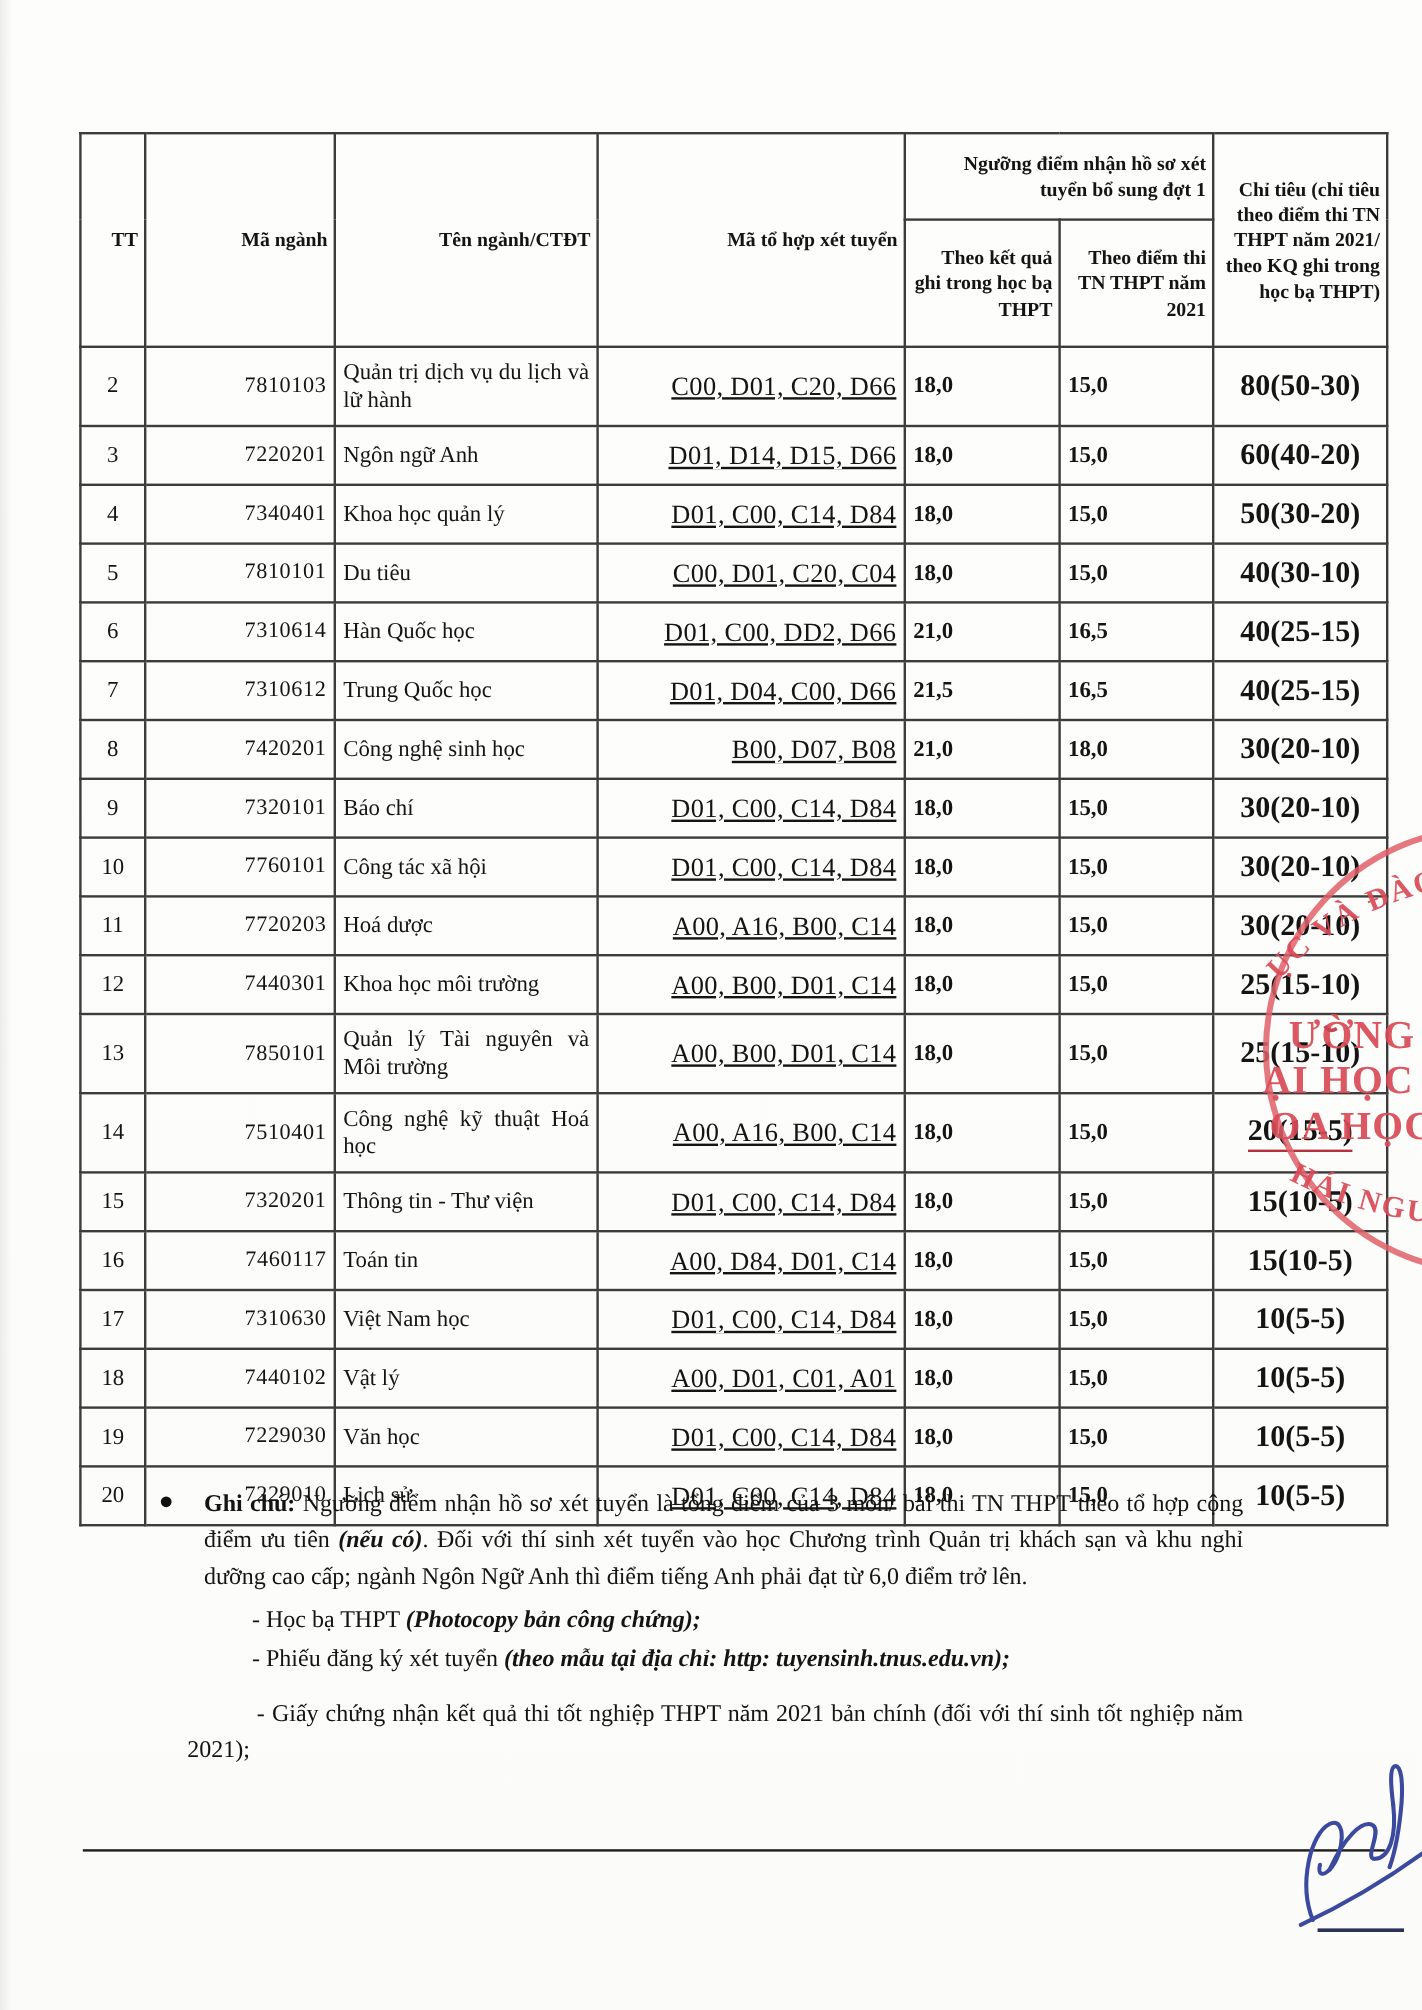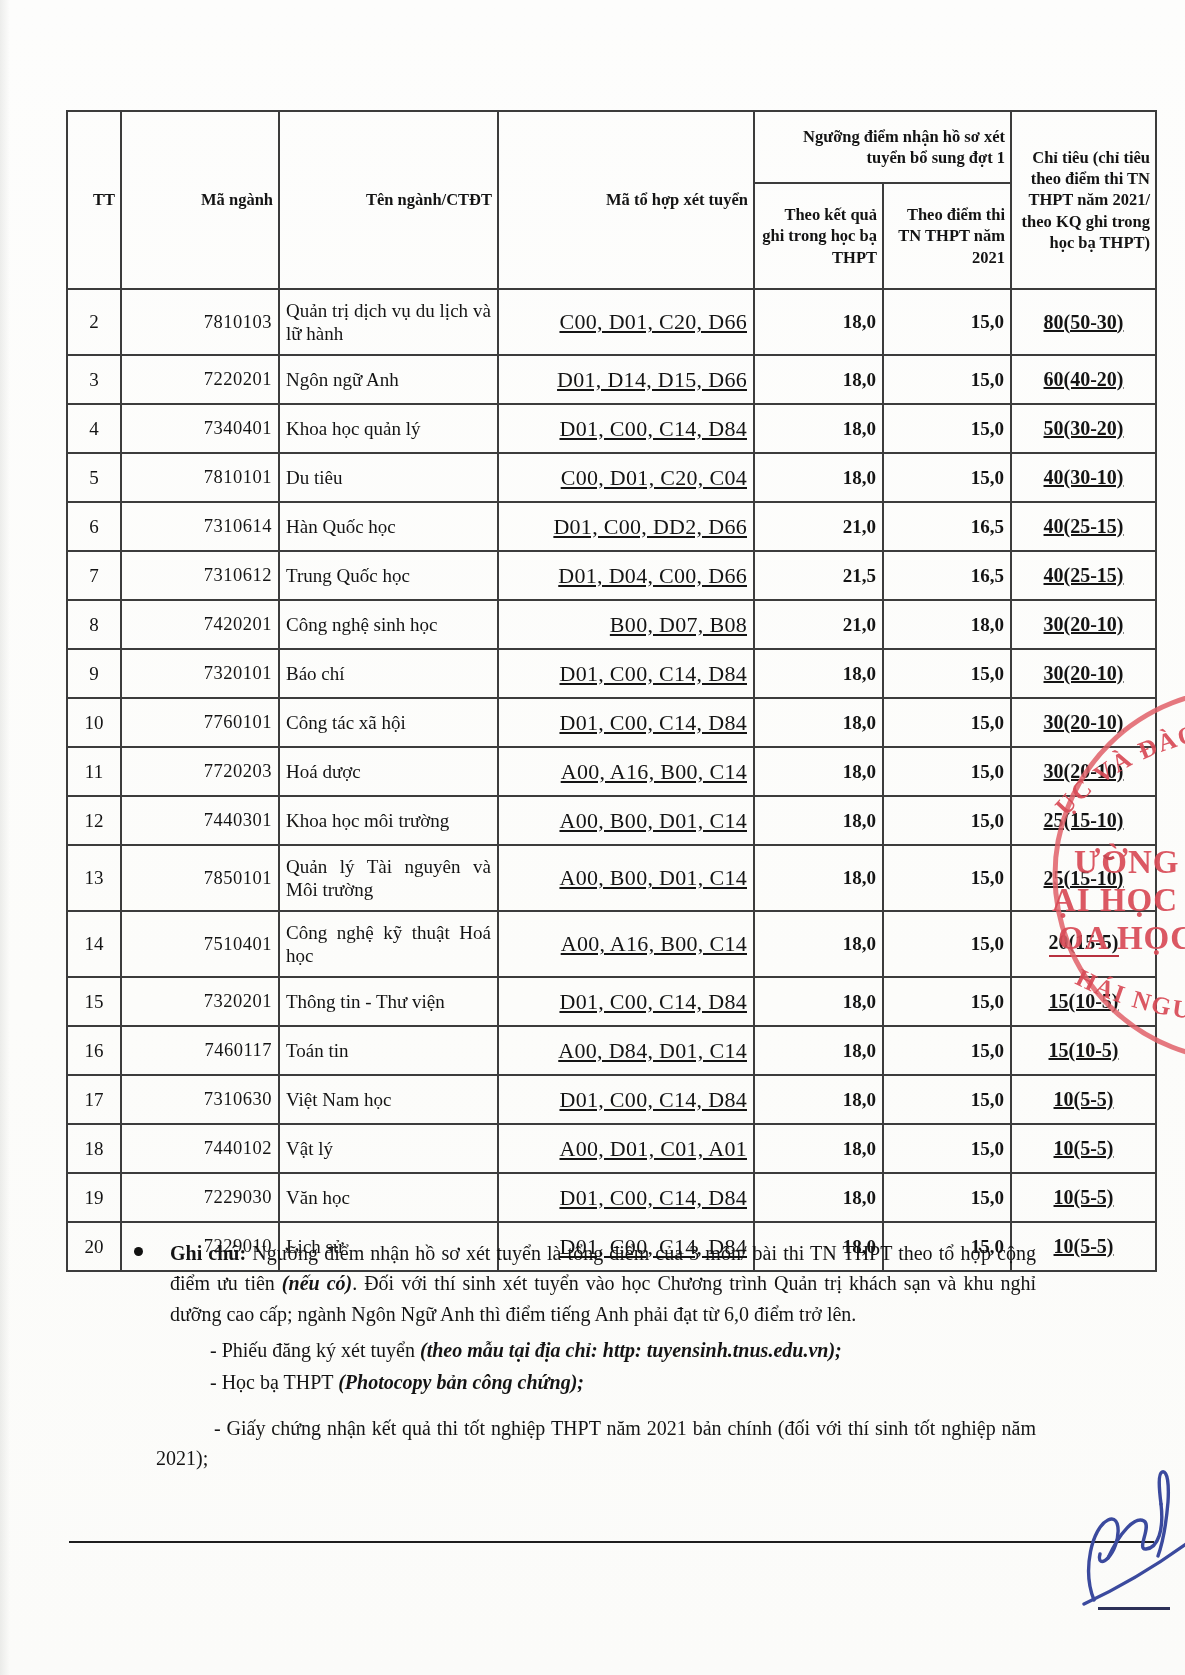--- a/index.html
+++ b/index.html
@@ -32,22 +32,22 @@
   }
   table.adm th{
     font-weight:bold;font-size:16.5px;line-height:1.28;text-align:right;
     padding:4px 5px;
   }
   th.h-merge{height:62px;}
   td.c-tt{ text-align:center;font-size:19px; }
   td.c-code{ text-align:right;font-size:18.5px;letter-spacing:.5px;margin-top:20px; }
   td.c-name{ text-align:justify;font-size:19px;line-height:1.22;padding-left:9px;padding-right:9px; }
   td.c-combo{ text-align:right;font-size:22px;padding-left:10px;letter-spacing:.3px;text-decoration:underline; }
-  td.c-v1,td.c-v2{ text-align:right;font-size:19px;font-weight:bold; }
-  td.c-quota{ text-align:center;font-size:20px;font-weight:bold;text-decoration:underline; }
+  td.c-v1,td.c-v2{ text-align:left;font-size:19px;font-weight:bold; }
+  td.c-quota{ text-align:center;font-size:25px;font-weight:bold; }
   tr.r-single td{height:43px;}
   tr.r-double td{height:60px;}
   .quota-underline{
     display:inline-block;
     border-bottom:2.5px solid #b8313f;
     padding-bottom:1px;
   }
   
   .notes{
     position:absolute;left:128px;top:1238px;width:908px;
@@ -277,22 +277,22 @@
         </tr>
       </tbody>
   </table>
 
   <div class="notes">
     <p class="bullet-para">
       <span class="bullet-dot"></span>
       <span class="note-bold">Ghi chú:</span><span> Ngưỡng điểm nhận hồ sơ xét tuyển là tổng điểm của 3 môn/ bài thi TN THPT theo tổ hợp cộng điểm ưu tiên </span><span class="note-italic">(nếu có)</span><span>. Đối với thí sinh xét tuyển vào học Chương trình Quản trị khách sạn và khu nghỉ dưỡng cao cấp; ngành Ngôn Ngữ Anh thì điểm tiếng Anh phải đạt từ 6,0 điểm trở lên.</span>
     </p>
     <div style="padding-left:42px">
+      <p class="sub-item"><span>- Học bạ THPT </span><span class="note-italic">(Photocopy bản công chứng);</span></p>
       <p class="sub-item"><span>- Phiếu đăng ký xét tuyển </span><span class="note-italic">(theo mẫu tại địa chỉ: http: tuyensinh.tnus.edu.vn);</span></p>
-      <p class="sub-item"><span>- Học bạ THPT </span><span class="note-italic">(Photocopy bản công chứng);</span></p>
       <p class="sub-item outdent">- Giấy chứng nhận kết quả thi tốt nghiệp THPT năm 2021 bản chính (đối với thí sinh tốt nghiệp năm 2021);</p>
     </div>
   </div>
 
   <div class="long-rule"></div>
   <div class="sig-rule"></div>
 
   <div class="stamp-wrap">
     <svg width="147" height="300" viewBox="0 0 147 300" xmlns="http://www.w3.org/2000/svg">
       <g fill="none" stroke="#e06069" stroke-width="5" opacity="0.85">

